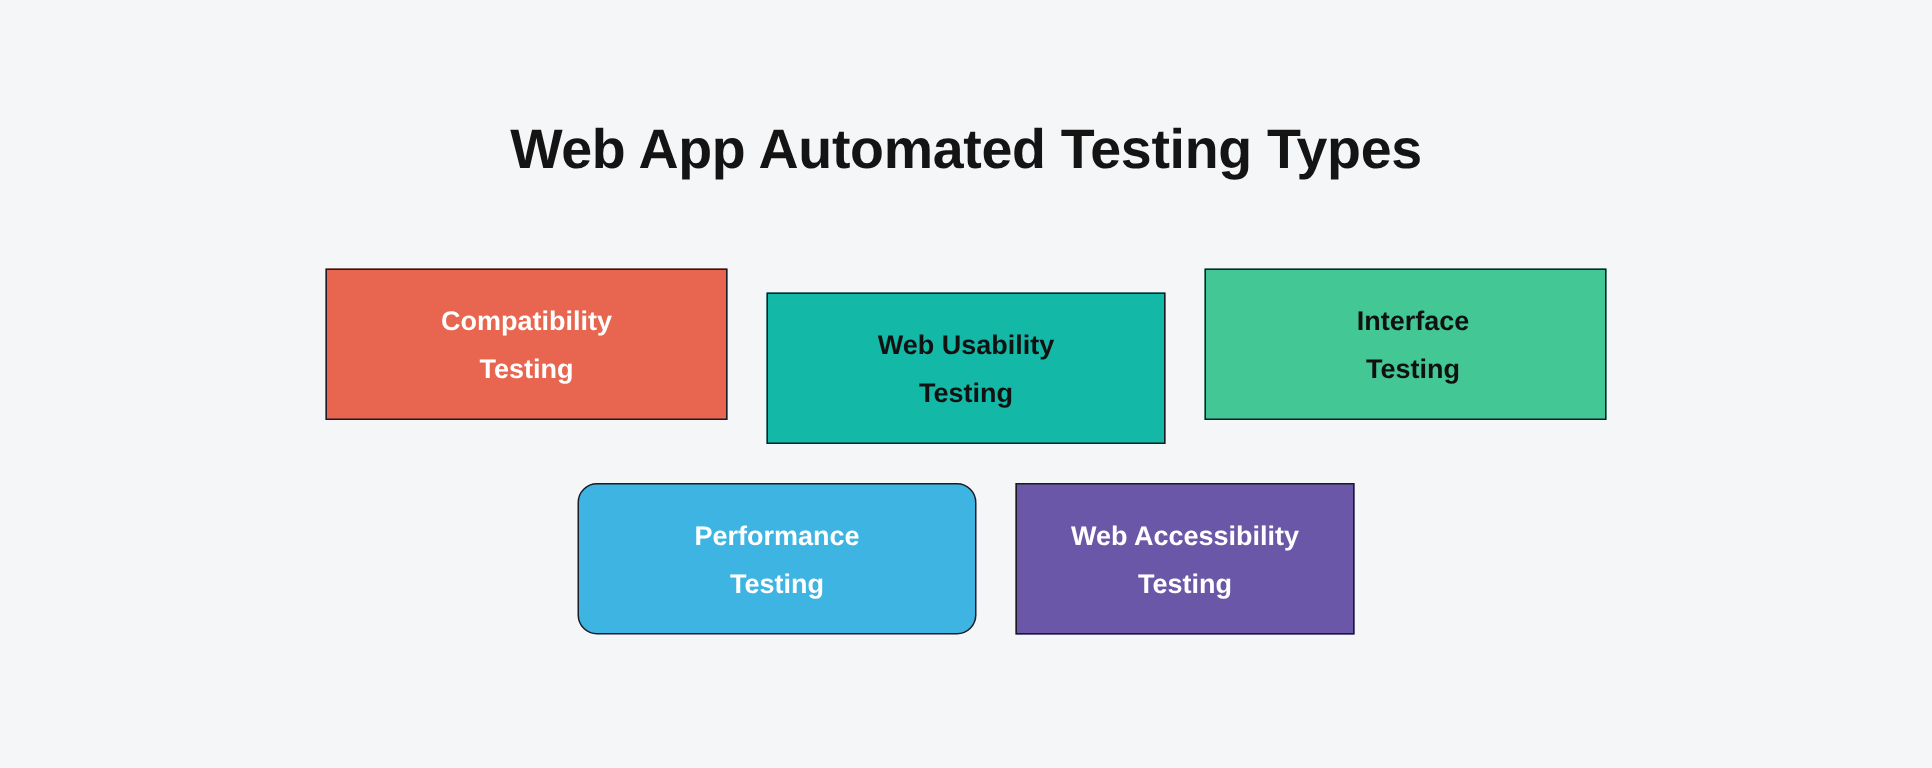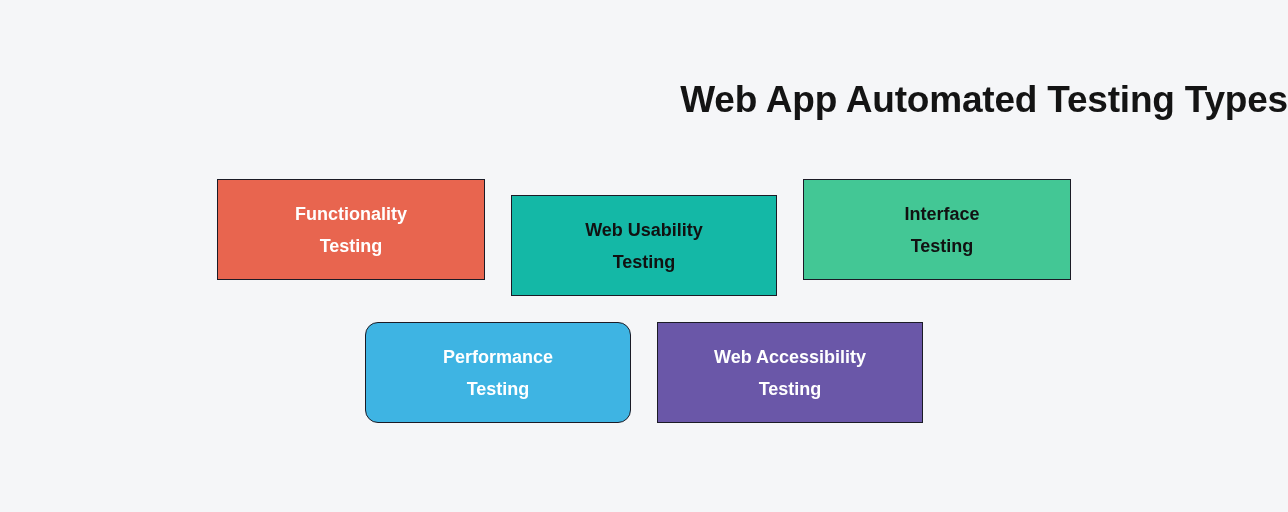--- a/index.html
+++ b/index.html
@@ -55,34 +55,34 @@
     line-height: 32px;
     height: 101px;
     padding: 0 10px;
     white-space: pre-line;
   }
   .c-functionality  { width: 268px; }
   .c-usability      { width: 266px; }
   .c-interface      { width: 268px; }
   .c-compatibility  { width: 268px; }
   .c-performance    { width: 266px; }
-  .c-accessibility  { width: 266px; }
+  .c-accessibility  { width: 226px; }
   .c-security       { width: 268px; }
 </style>
 </head>
 <body style="background: rgb(245, 246, 248);">
 
 <div class="canvas">
 
-  <div class="page-title" style="color: rgb(20, 20, 20); text-align: right;">Web App Automated Testing Types</div>
+  <div class="page-title" style="color: rgb(20, 20, 20);">Web App Automated Testing Types</div>
 
   <div class="rows">
 
     <div class="row row-1">
-      <div class="card c-functionality" style="background: rgb(232, 101, 79); color: rgb(255, 255, 255); border-color: rgb(27, 27, 38);">Functionality
+      <div class="card c-functionality" style="background: rgb(232, 101, 79); color: rgb(255, 255, 255); border-color: rgb(27, 27, 38);">Compatibility
 Testing</div>
       <div class="card c-usability" style="background: #14b8a6; color: rgb(17, 17, 17); border-color: rgb(27, 27, 38); margin-top: 16px;">Web Usability
 Testing</div>
       <div class="card c-interface" style="background: rgb(67, 199, 149); color: rgb(17, 17, 17); border-color: rgb(27, 27, 38); padding-left: 20px;">Interface
 Testing</div>
     </div>
 
     <div class="row row-2">
       <div class="card c-performance" style="background: rgb(62, 180, 227); color: rgb(255, 255, 255); border-color: rgb(27, 27, 38); border-radius: 13px;">Performance
 Testing</div>

